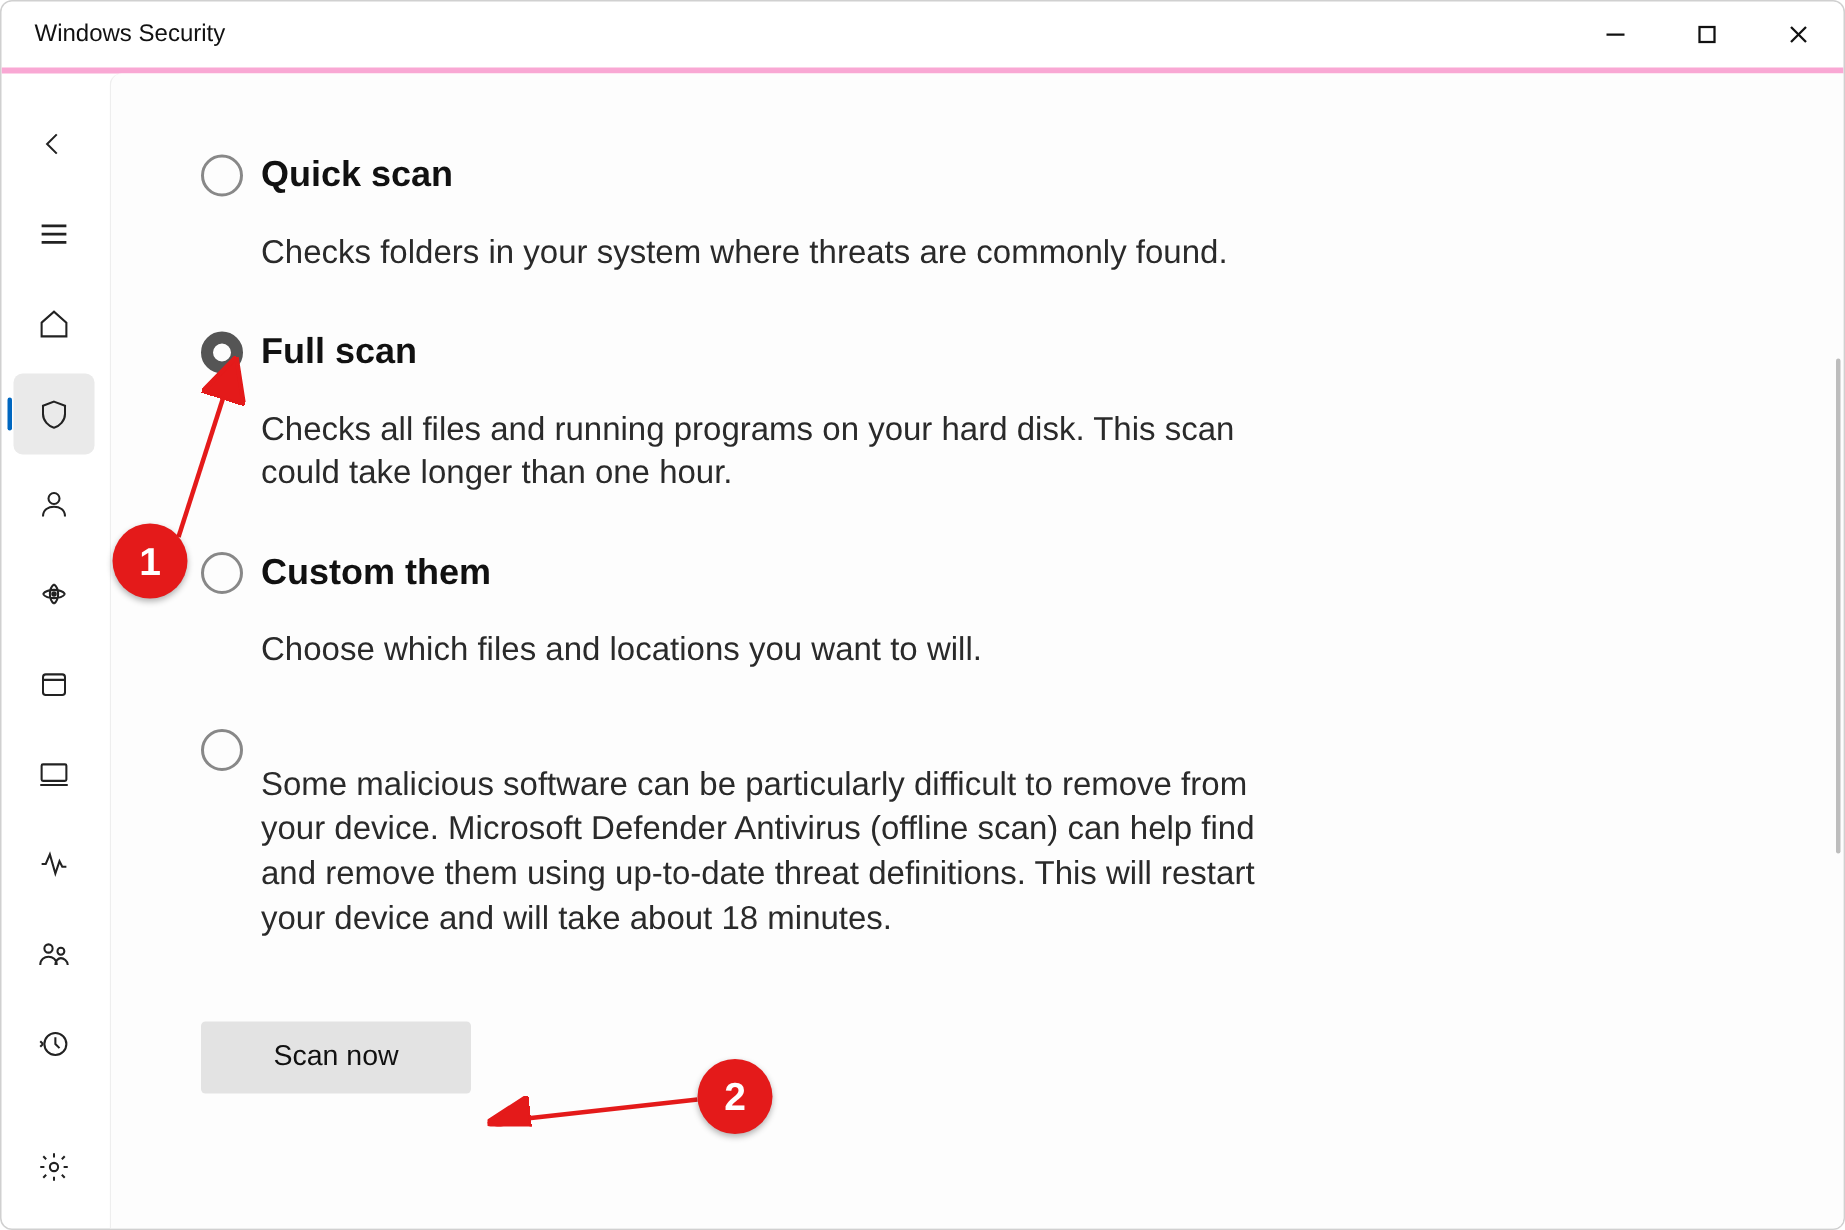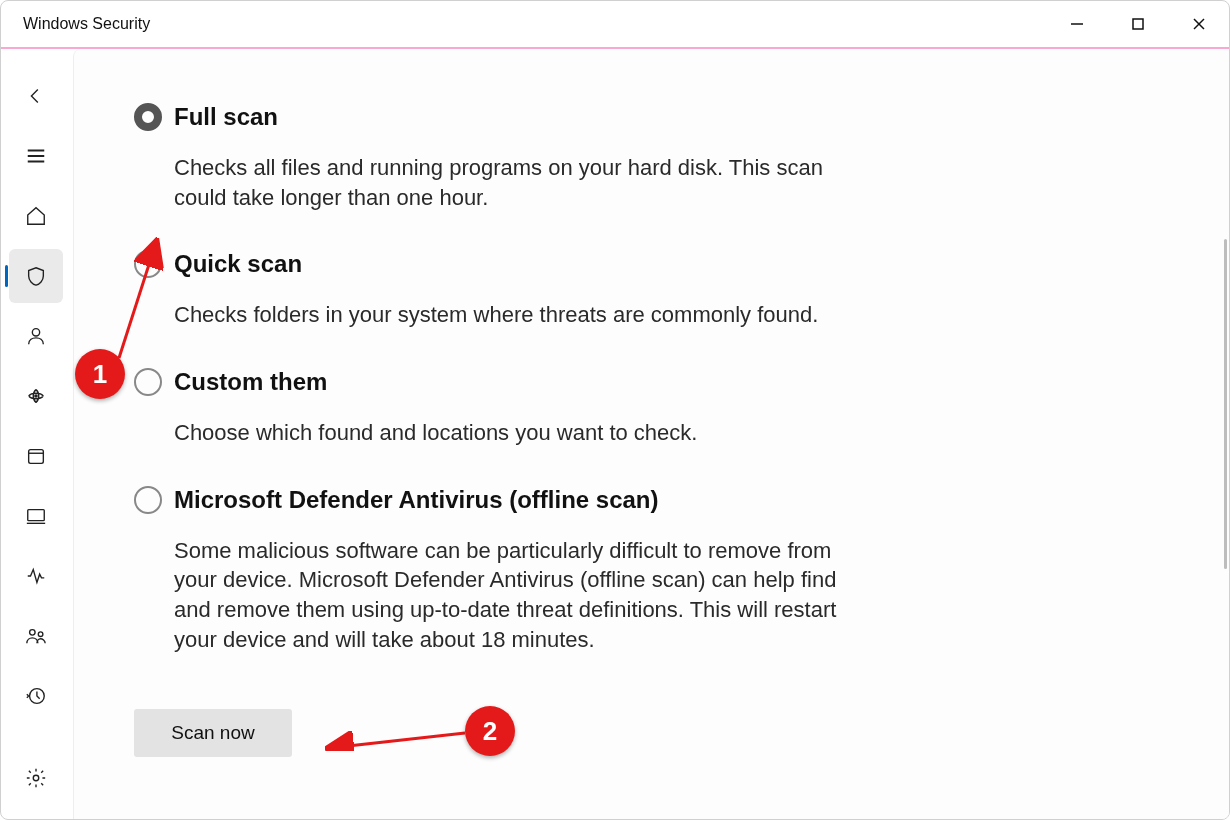--- a/index.html
+++ b/index.html
@@ -12,21 +12,21 @@
       border: 1px solid #d0d0d0;
       border-radius: 8px;
       position: relative;
     }
     
     .titlebar {
       height: 48px;
       display: flex;
       align-items: center;
       justify-content: space-between;
-      border-bottom: 2px solid #f9a8d4;
+      border-bottom: 4px solid #f9a8d4;
     }
     .title-left {
       display: flex;
       align-items: center;
       padding-left: 22px;
     }
     .app-title {
       font-size: 16px;
       color: #111;
       font-weight: 400;
@@ -136,21 +136,21 @@
       line-height: 1.35;
     }
     
     .scan-btn {
       display: inline-flex;
       align-items: center;
       justify-content: center;
       background: #e3e3e3;
       border: none;
       height: 48px;
-      width: 158px;
+      width: 180px;
       font-size: 19px;
       color: #111;
       margin-top: 16px;
       border-radius: 3px;
       cursor: default;
     }
     
     .scroll-track {
       position: absolute;
       right: 2px;
@@ -283,47 +283,46 @@
           <circle cx="12" cy="12" r="3"></circle>
           <path d="M12 2 V5 M12 19 V22 M4.2 4.2 L6.3 6.3 M17.7 17.7 L19.8 19.8 M2 12 H5 M19 12 H22 M4.2 19.8 L6.3 17.7 M17.7 6.3 L19.8 4.2"></path>
         </svg>
     </div>
   </div>
 
   <div class="content-wrap">
     <div class="content">
 
       <div class="option">
+        <div class="radio"></div>
+        <div class="opt-body">
+          <div class="opt-label">Quick scan</div>
+          <div class="opt-desc">Checks folders in your system where threats are commonly found.</div>
+        </div>
+      </div>
+
+      <div class="option">
         <div class="radio selected"></div>
         <div class="opt-body">
           <div class="opt-label">Full scan</div>
           <div class="opt-desc">Checks all files and running programs on your hard disk. This scan could take longer than one hour.</div>
         </div>
       </div>
 
       <div class="option">
         <div class="radio"></div>
         <div class="opt-body">
-          <div class="opt-label">Quick scan</div>
-          <div class="opt-desc">Checks folders in your system where threats are commonly found.</div>
+          <div class="opt-label">Custom them</div>
+          <div class="opt-desc">Choose which files and locations you want to will.</div>
         </div>
       </div>
 
       <div class="option">
         <div class="radio"></div>
         <div class="opt-body">
-          <div class="opt-label">Custom them</div>
-          <div class="opt-desc">Choose which found and locations you want to check.</div>
-        </div>
-      </div>
-
-      <div class="option">
-        <div class="radio"></div>
-        <div class="opt-body">
-          <div class="opt-label">Microsoft Defender Antivirus (offline scan)</div>
           <div class="opt-desc">Some malicious software can be particularly difficult to remove from your device. Microsoft Defender Antivirus (offline scan) can help find and remove them using up-to-date threat definitions. This will restart your device and will take about 18 minutes.</div>
         </div>
       </div>
 
       <button class="scan-btn">Scan now</button>
 
     </div>
     <div class="scroll-track"></div>
   </div>
 </div>

